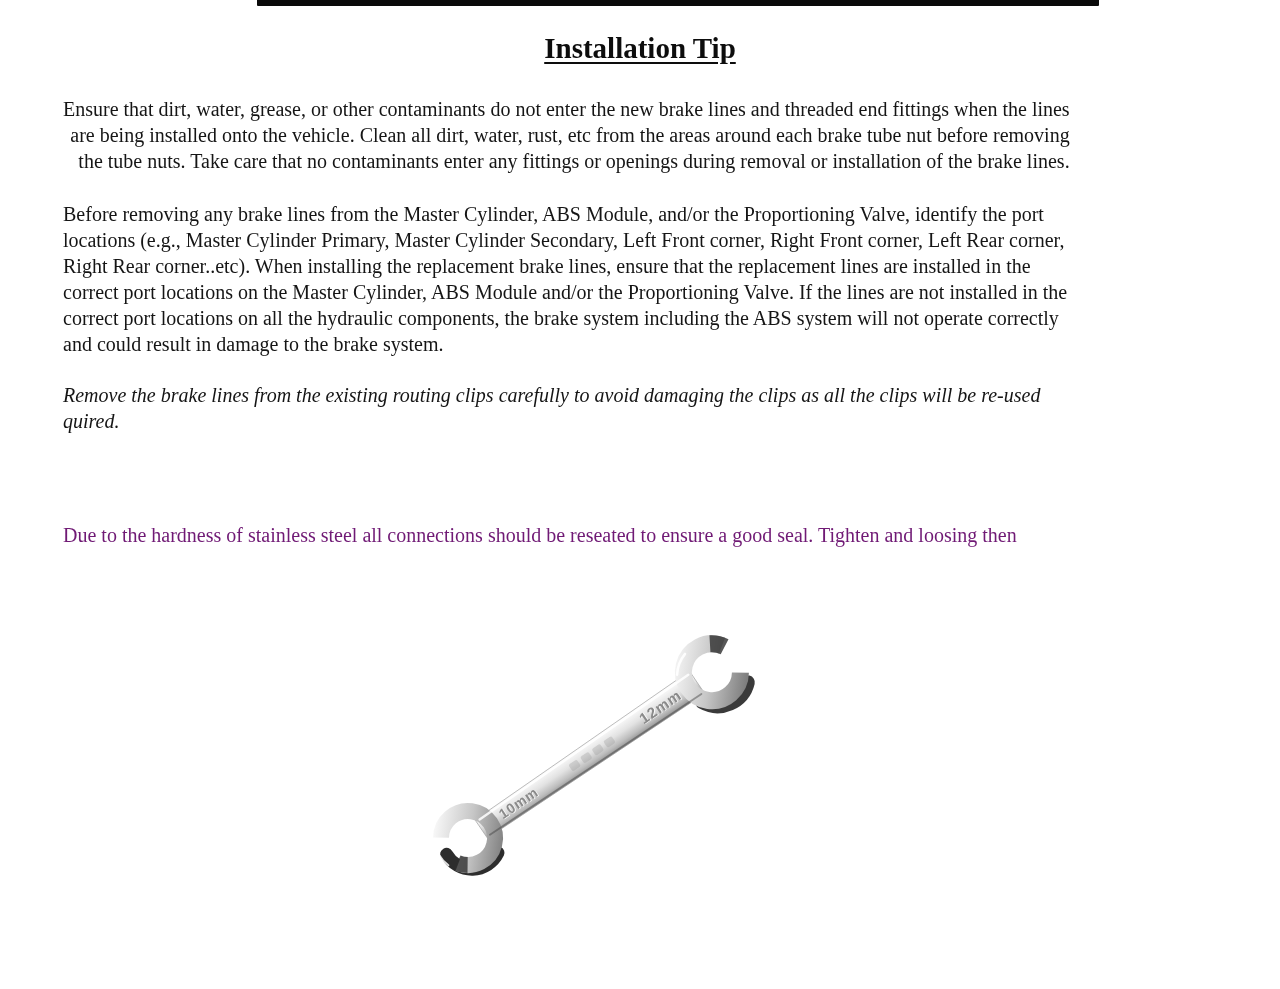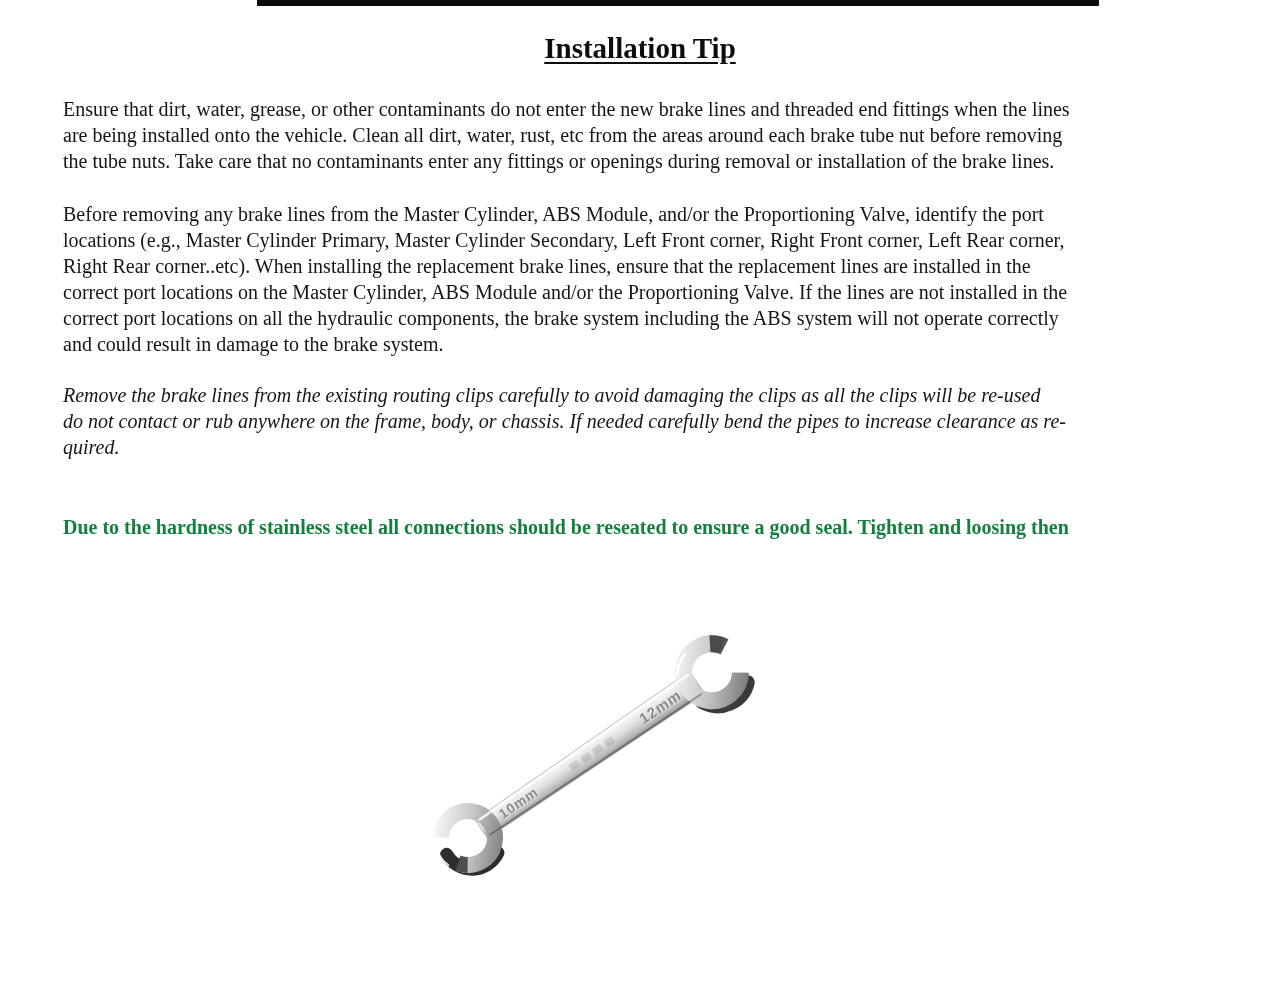--- a/index.html
+++ b/index.html
@@ -36,22 +36,22 @@
     color: #0d0d0d;
   }
   .para {
     position: absolute;
     left: 63px;
     font-size: 20px;
     line-height: 26px;
     white-space: nowrap;
     color: #151515;
   }
-  .para.bold { font-weight: 700; color: #15803d; }
-  .p1 { top: 96px; }
+  .para.bold { font-weight: 400; color: #701a75; margin-top: 8px; }
+  .p1 { top: 96px; text-align: right; }
   .p2 { top: 201px; }
   .p3 { top: 382px; font-style: italic; }
   .p4 { top: 514px; }
   .wrench-wrap {
     position: absolute;
     left: 405px;
     top: 622px;
     width: 380px;
     height: 285px;
   }
@@ -75,21 +75,20 @@
     <div>Before removing any brake lines from the Master Cylinder, ABS Module, and/or the Proportioning Valve, identify the port</div>
     <div>locations (e.g., Master Cylinder Primary, Master Cylinder Secondary, Left Front corner, Right Front corner, Left Rear corner,</div>
     <div>Right Rear corner..etc). When installing the replacement brake lines, ensure that the replacement lines are installed in the</div>
     <div>correct port locations on the Master Cylinder, ABS Module and/or the Proportioning Valve. If the lines are not installed in the</div>
     <div>correct port locations on all the hydraulic components, the brake system including the ABS system will not operate correctly</div>
     <div>and could result in damage to the brake system.</div>
   </div>
 
   <div class="para p3">
     <div>Remove the brake lines from the existing routing clips carefully to avoid damaging the clips as all the clips will be re-used</div>
-    <div>do not contact or rub anywhere on the frame, body, or chassis. If needed carefully bend the pipes to increase clearance as re-</div>
     <div>quired.</div>
   </div>
 
   <div class="para p4 bold">
     <div>Due to the hardness of stainless steel all connections should be reseated to ensure a good seal. Tighten and loosing then</div>
   </div>
 
   <div class="wrench-wrap">
     <svg width="380" height="285" viewBox="0 0 380 285" xmlns="http://www.w3.org/2000/svg">
       <defs>

